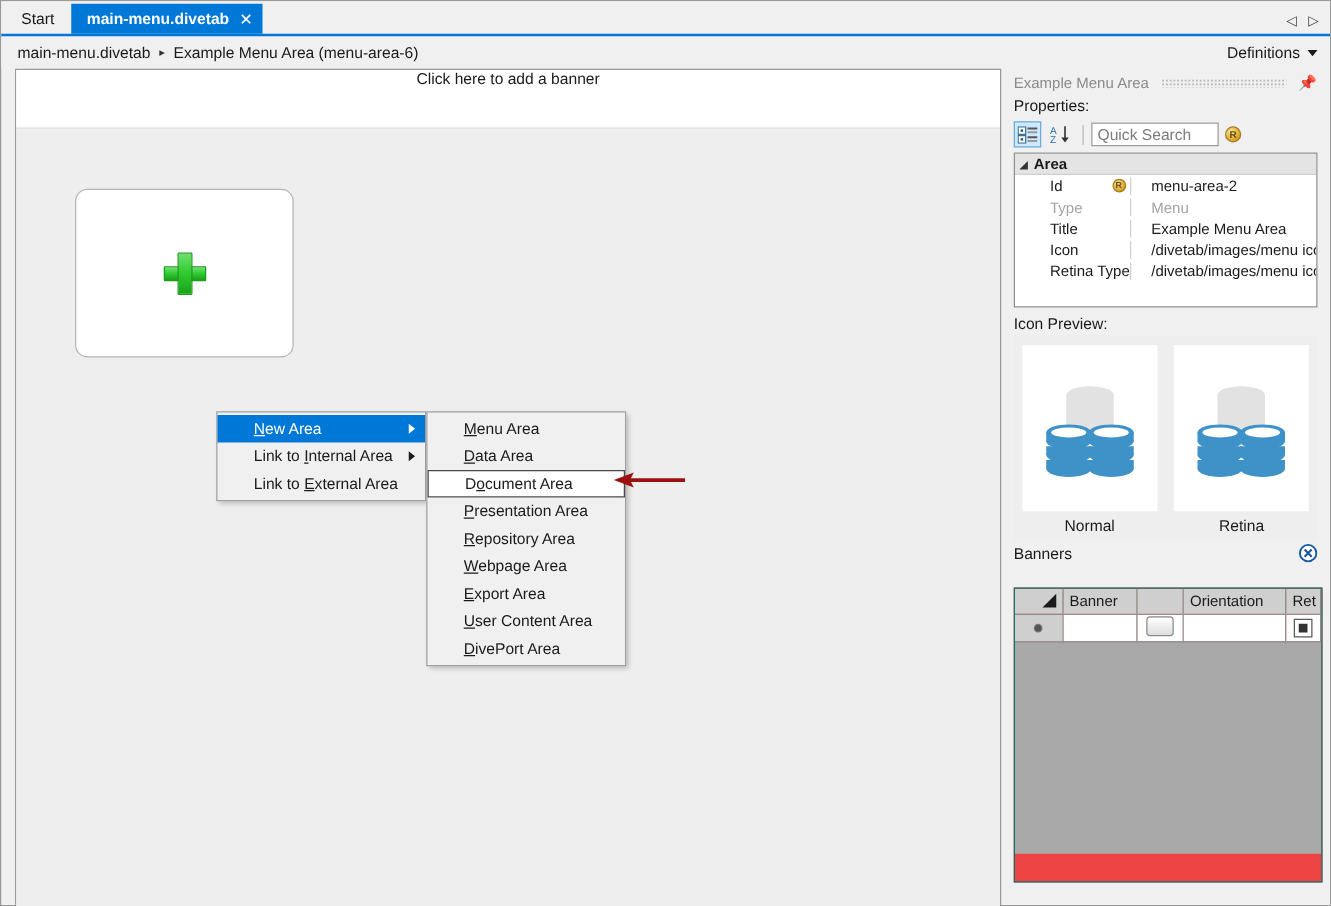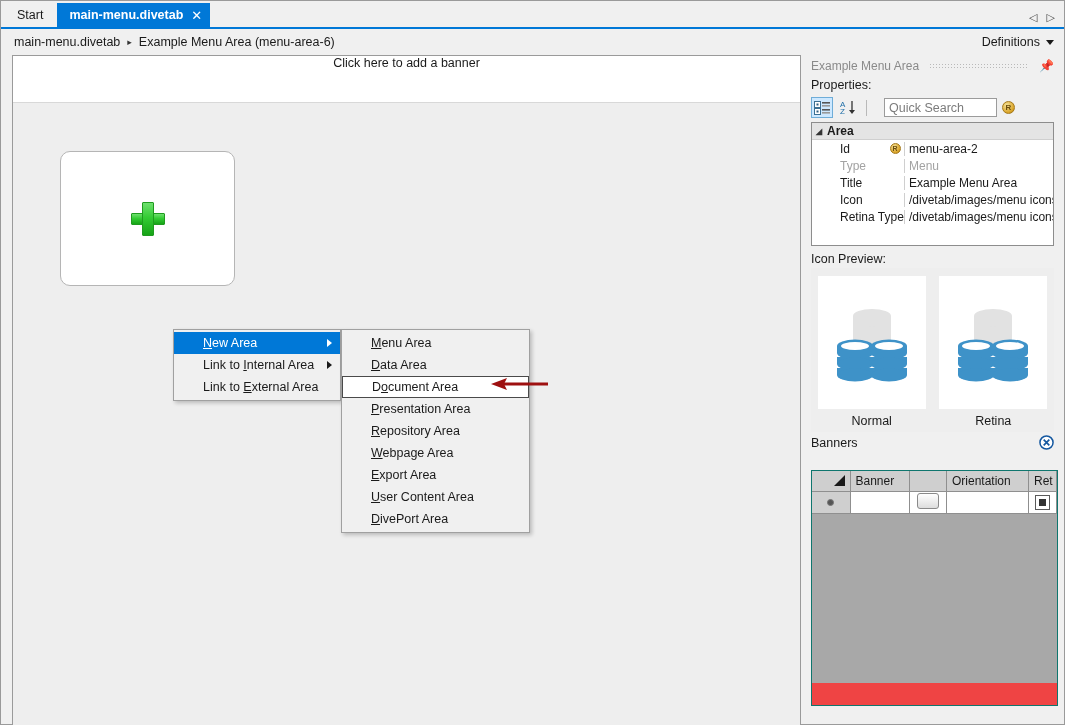--- a/index.html
+++ b/index.html
@@ -171,21 +171,21 @@
   .ctxmenu {
     position: absolute;
     background: #f0f0f0;
     border: 1px solid #a0a0a0;
     box-shadow: 2px 2px 4px rgba(0,0,0,0.22);
     padding: 2px 0;
     box-sizing: border-box;
     z-index: 40;
   }
   .ctxmenu.primary { left: 160px; top: 226px; width: 168px; }
-  .ctxmenu.sub     { left: 328px; top: 226px; width: 189px; }
+  .ctxmenu.sub     { left: 328px; top: 226px; width: 160px; }
   .mi {
     height: 22px;
     line-height: 22px;
     padding: 0 8px 0 29px;
     font-size: 12.5px;
     color: #1a1a1a;
     display: flex;
     align-items: center;
     white-space: nowrap;
     cursor: pointer;
@@ -252,30 +252,29 @@
   }
   .tbtn {
     width: 22px; height: 21px;
     border: 1px solid transparent;
     display: flex; align-items: center; justify-content: center;
     box-sizing: border-box;
     cursor: pointer;
   }
   .tbtn.active { background: #cde8ff; border-color: #6fadd8; }
   .qsearch {
-    width: 113px;
+    width: 102px;
     height: 19px;
     border: 1px solid #9b9b9b;
     background: #ffffff;
     font-size: 12.5px;
     color: #7c7c7c;
     padding: 0 4px;
     box-sizing: border-box;
     font-family: "Liberation Sans", sans-serif;
-    margin-left: 11px;
   }
   .qsearch::placeholder { color: #7c7c7c; }
   .divline { width: 1px; height: 16px; background: #b9b9b9; margin: 0 1px; }
   .goldbadge {
     width: 13px; height: 13px; border-radius: 50%;
     background: radial-gradient(circle at 35% 30%, #f5e39a, #d9a326 70%, #9e7414);
     border: 1px solid #a5791a;
     box-sizing: border-box;
     display: flex; align-items: center; justify-content: center;
     font-size: 8px; color: #6b4d0d; font-weight: bold;
@@ -317,21 +316,21 @@
     flex: 0 0 74px;
     padding-left: 28px;
     box-sizing: border-box;
     white-space: nowrap;
     overflow: hidden;
   }
   .prow .pbadge { width: 18px; flex: 0 0 18px; display: flex; justify-content: center; }
   .prow .pval {
     flex: 1 1 auto;
     border-left: 1px solid #cfcfcf;
-    padding-left: 4px;
+    padding-left: 16px;
     white-space: nowrap;
     overflow: hidden;
     box-sizing: border-box;
   }
   .prow.dim .pname, .prow.dim .pval { color: #a3a3a3; }
   .prow.full .pname { width: 92px; flex: 0 0 92px; }
   .prow .pname.wide { width: 92px; flex: 0 0 92px; }
 
   
   .iconpreviewlabel { padding: 6px 0 2px 6px; font-size: 12.5px; }

